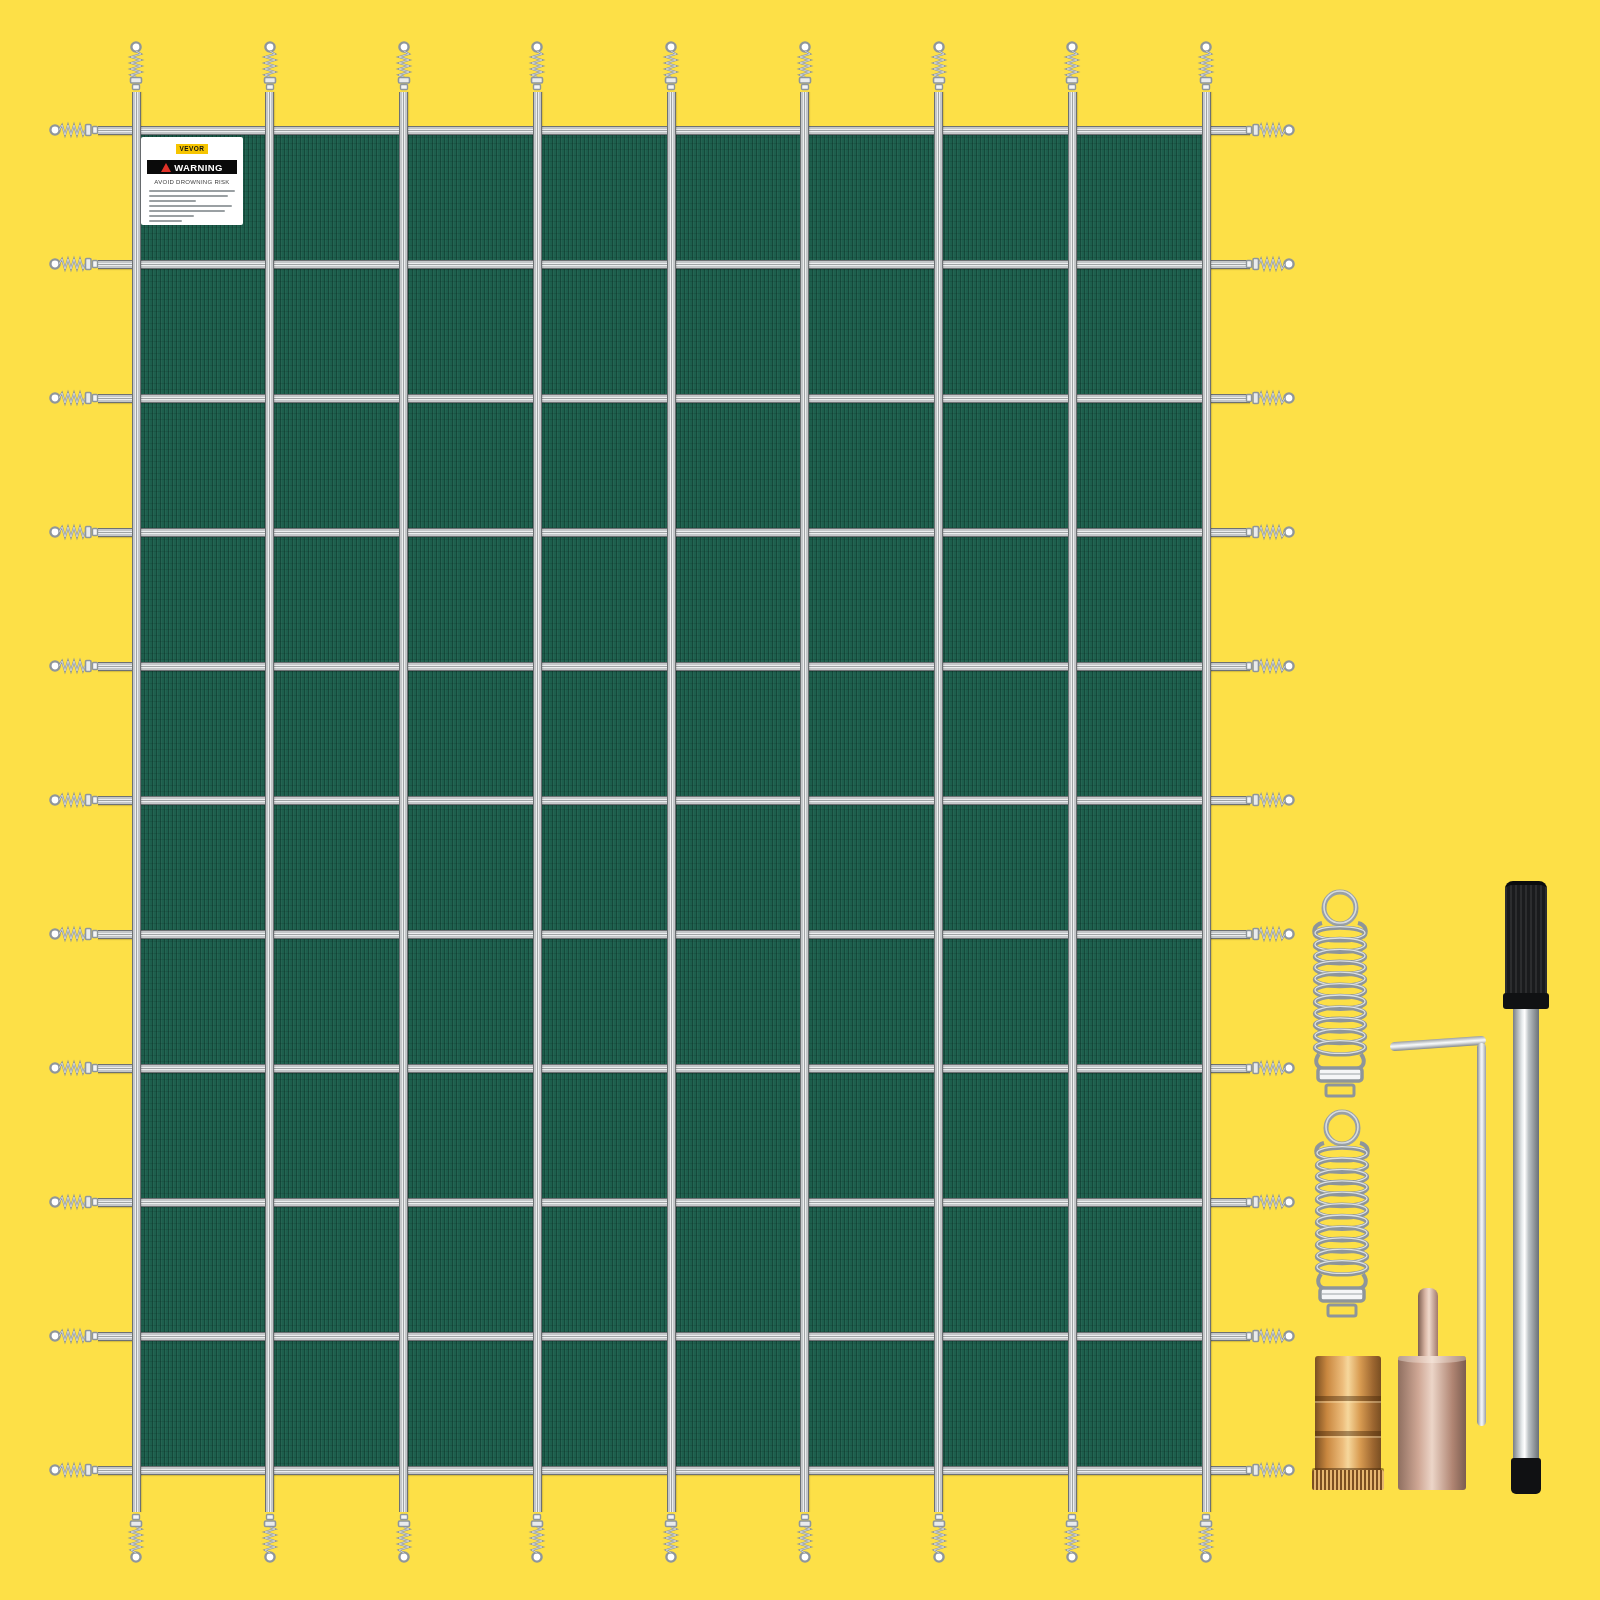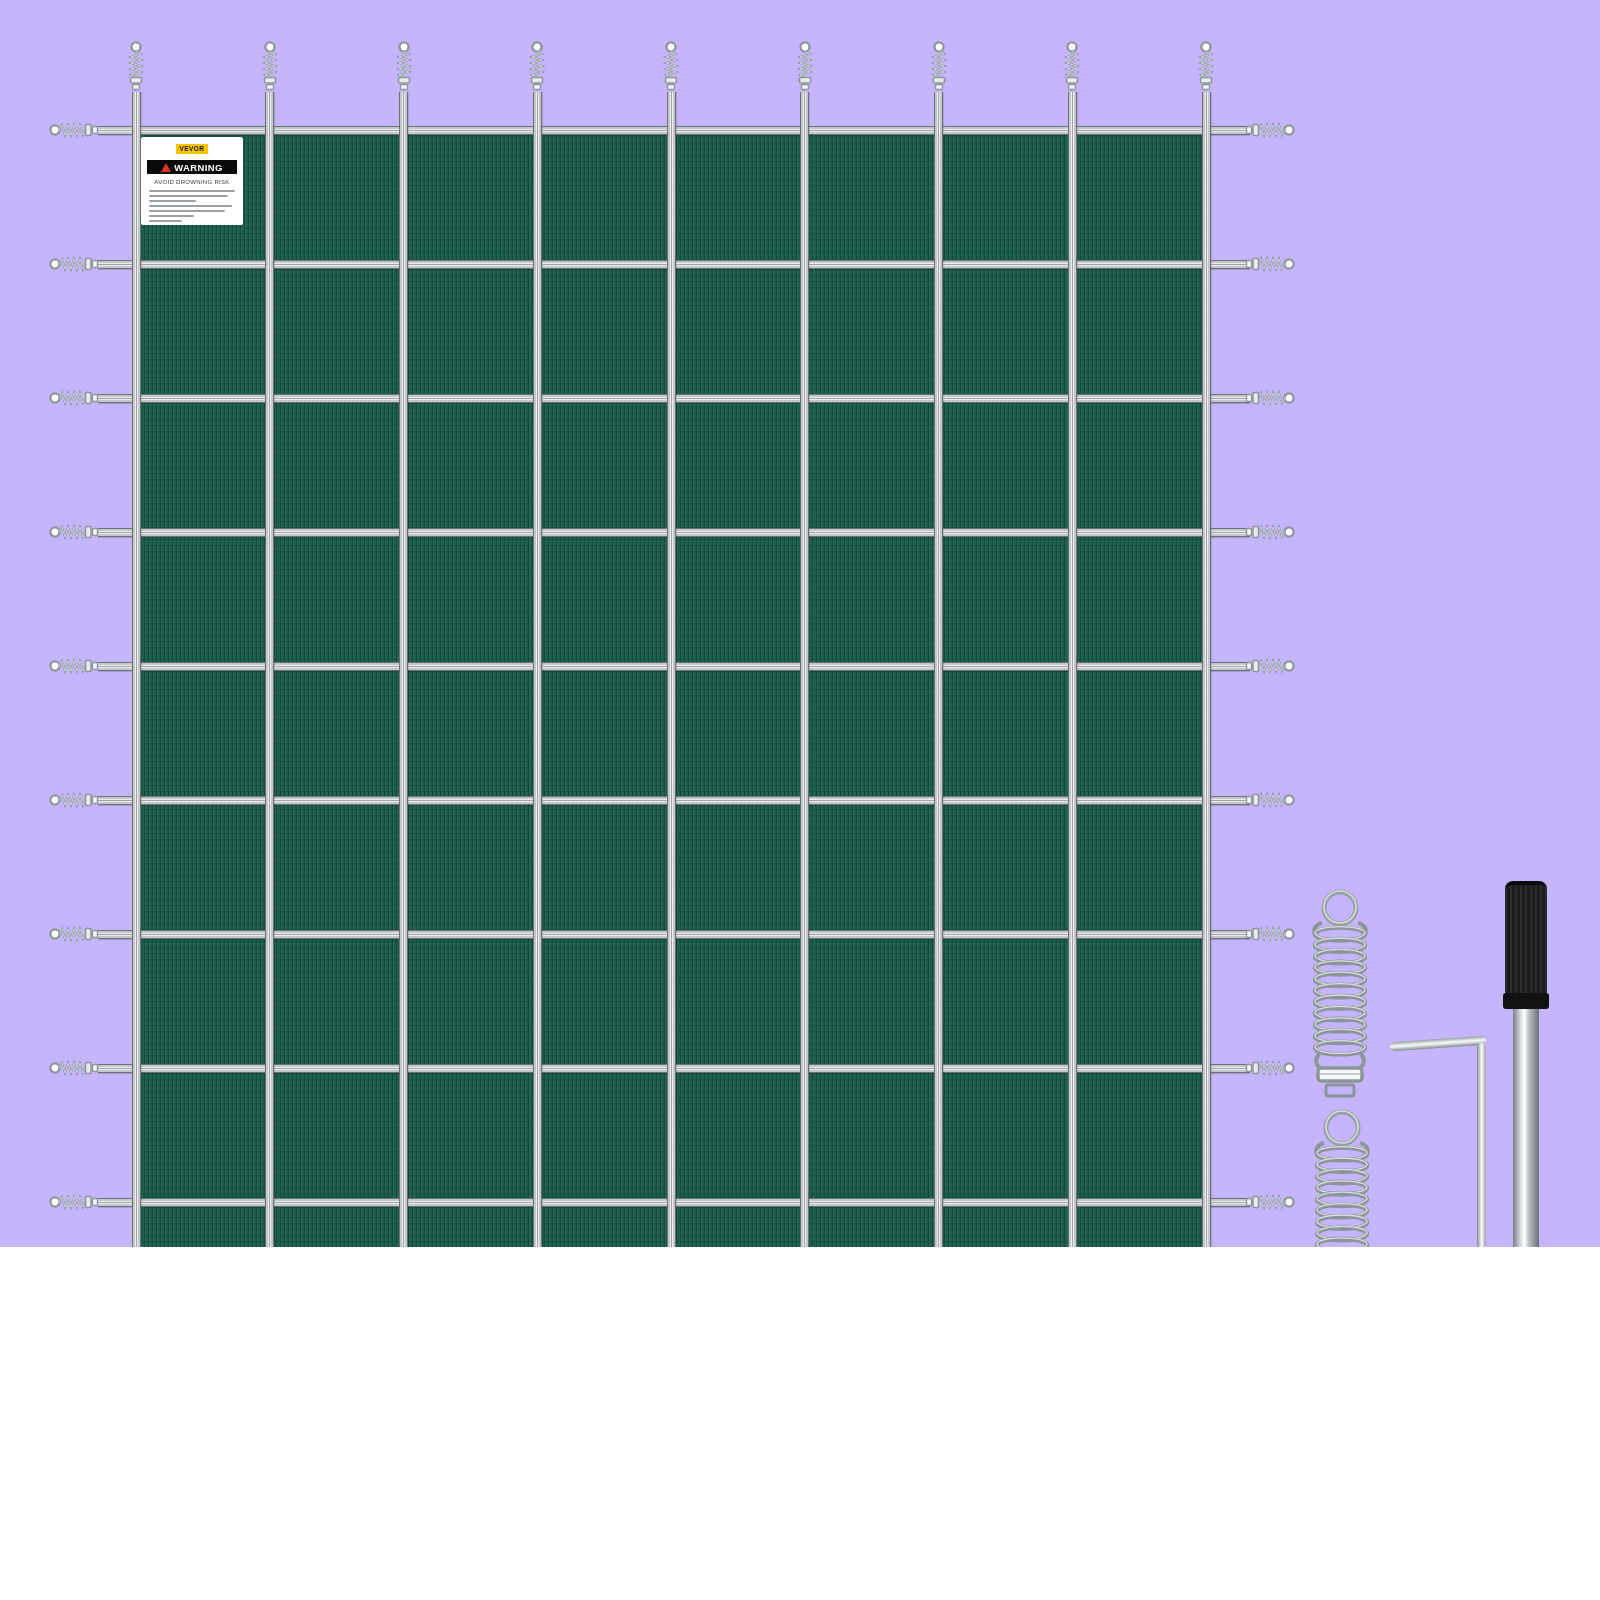--- a/index.html
+++ b/index.html
@@ -1,17 +1,17 @@
 <!DOCTYPE html>
 <html style="--mesh-green: #1d5f4d; --strap-edge: #6d7174; --badge-yellow: #f6c500; --warning-bar: #0a0a0a; --triangle-red: #e03228; --handle-black: #1a1b1d;"><head>
 <meta charset="utf-8">
 <style>
   html,body{margin:0;padding:0;background:#ffffff;}
   #stage{
-    position:relative;width:1600px;height:1247px;background:#c4b5fd;
+    position:relative;width:1600px;height:1600px;background:#fde047;
     font-family:"Liberation Sans", sans-serif;overflow:hidden;
   }
   
   #cover{
     position:absolute;left:136px;top:130px;width:1070px;height:1340px;
     background-color:var(--mesh-green,#1d5f4d);
     background-image:
       repeating-linear-gradient(90deg, rgba(5,28,22,.32) 0 1px, rgba(255,255,255,.035) 1px 2px, transparent 2px 4px),
       repeating-linear-gradient(0deg, rgba(5,28,22,.14) 0 1px, transparent 1px 6px);
     box-shadow:inset 0 0 0 2px rgba(8,40,32,.55);

